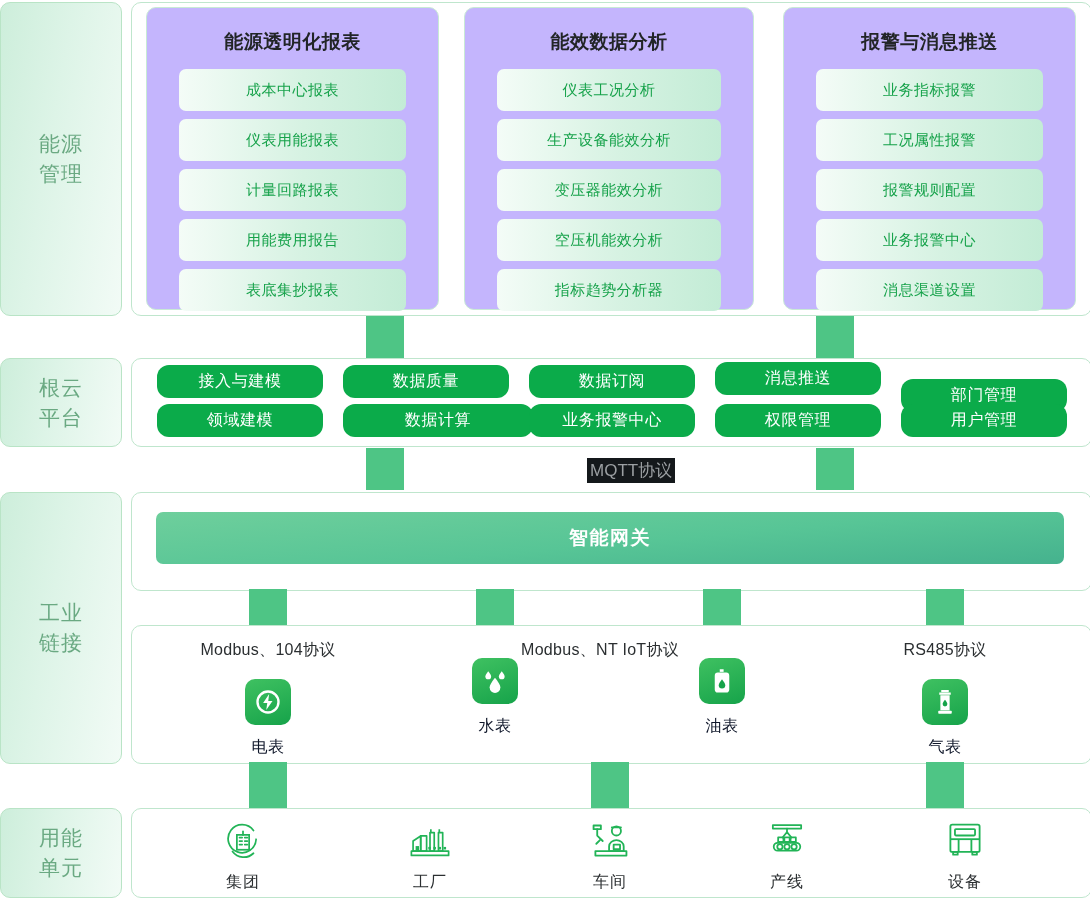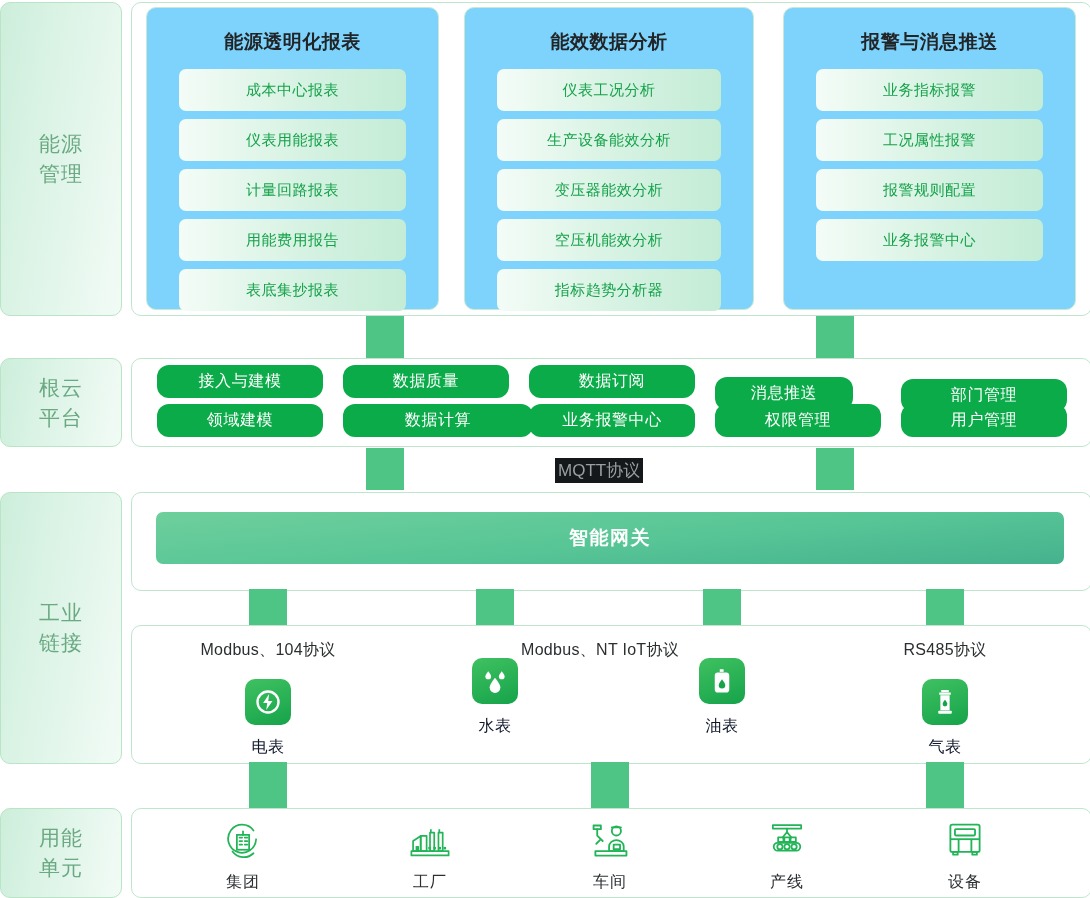--- a/index.html
+++ b/index.html
@@ -32,21 +32,21 @@
     border:1px solid #bfe6cd;
     border-radius:10px;
     background:#ffffff;
   }
 
   
   .card{
     position:absolute;top:4px;height:303px;
     border:1px solid #c8ead5;
     border-radius:10px;
-    background:#7dd3fc;
+    background:#c4b5fd;
     box-sizing:border-box;
   }
   .card-title{
     text-align:center;
     font-size:19px;
     color:#222527;
     font-weight:700;
     margin-top:21px;
     letter-spacing:.5px;
   }
@@ -179,44 +179,45 @@
       </div>
     </div>
 
     <div class="card" style="left:651px;width:293px;">
       <div class="card-title">报警与消息推送</div>
       <div class="pill-list">
         <div class="pill">业务指标报警</div>
         <div class="pill">工况属性报警</div>
         <div class="pill">报警规则配置</div>
         <div class="pill">业务报警中心</div>
+        <div class="pill">消息渠道设置</div>
       </div>
     </div>
   </div>
 
   <div class="conn" style="left:366px;top:316px;height:42px;"></div>
   <div class="conn" style="left:816px;top:316px;height:42px;"></div>
 
   <div class="panel" style="left:131px;top:358px;width:959px;height:87px;">
     <div class="pbtn" style="left:25px;top:6px;width:166px;">接入与建模</div>
     <div class="pbtn" style="left:25px;top:45px;width:166px;">领域建模</div>
     <div class="pbtn" style="left:211px;top:6px;width:166px;">数据质量</div>
     <div class="pbtn" style="left:211px;top:45px;width:190px;">数据计算</div>
     <div class="pbtn" style="left:397px;top:6px;width:166px;">数据订阅</div>
     <div class="pbtn" style="left:397px;top:45px;width:166px;">业务报警中心</div>
-    <div class="pbtn" style="left:583px;top:18px;width:138px;">消息推送</div>
+    <div class="pbtn" style="left:583px;top:3px;width:166px;">消息推送</div>
     <div class="pbtn" style="left:583px;top:45px;width:166px;">权限管理</div>
     <div class="pbtn" style="left:769px;top:20px;width:166px;">部门管理</div>
     <div class="pbtn" style="left:769px;top:45px;width:166px;">用户管理</div>
   </div>
 
   <div class="conn" style="left:366px;top:448px;height:42px;"></div>
   <div class="conn" style="left:816px;top:448px;height:42px;"></div>
 
-  <div class="mqtt" style="left:555px;top:458px;">MQTT协议</div>
+  <div class="mqtt" style="left:587px;top:458px;">MQTT协议</div>
 
   <div class="panel" style="left:131px;top:492px;width:959px;height:97px;"></div>
 
   <div class="gateway" style="left:156px;top:512px;width:908px;height:52px;">智能网关</div>
 
   <div class="conn" style="left:249px;top:589px;height:36px;"></div>
   <div class="conn" style="left:476px;top:589px;height:36px;"></div>
   <div class="conn" style="left:703px;top:589px;height:36px;"></div>
   <div class="conn" style="left:926px;top:589px;height:36px;"></div>
 

